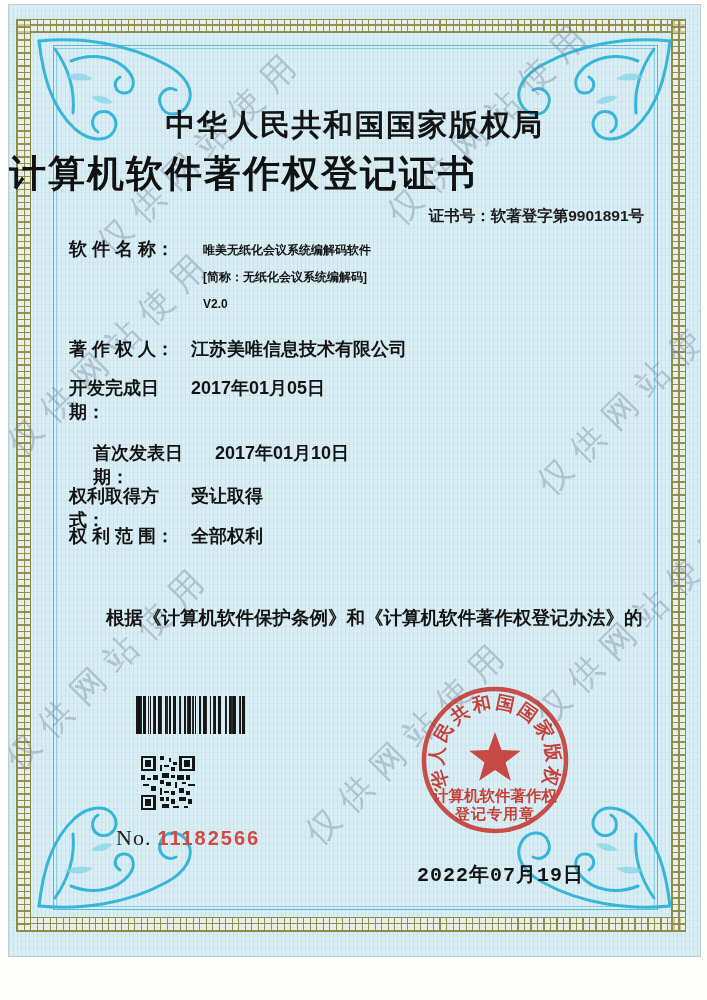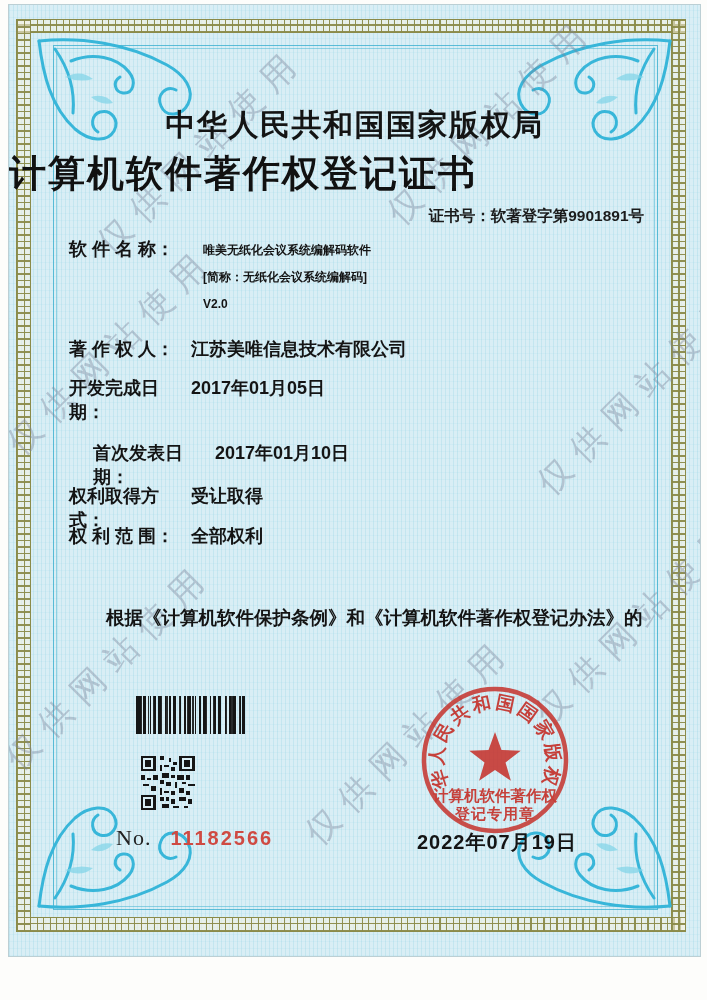--- a/index.html
+++ b/index.html
@@ -81,24 +81,24 @@
       repeating-linear-gradient(90deg,transparent 0 1px,rgba(21,21,21,.9) 1px 3px,transparent 3px 9px,rgba(21,21,21,.9) 9px 10px,transparent 10px 13px);
   }
   .qr{position:absolute;left:130px;top:751px;width:57px;height:54px;}
   
   .serial{position:absolute;left:107px;top:820px;}
   .serial .no-lbl{
     font-family:"Liberation Serif","DejaVu Serif",serif;
     font-size:22px;color:#232323;letter-spacing:1px;margin-top:15px;
   }
   .serial .no-val{
-    font-size:20px;font-weight:700;color:#cf4a42;letter-spacing:2px;margin-left:19px;
+    font-size:20px;font-weight:700;color:#cf4a42;letter-spacing:2px;margin-left:6px;
   }
   .issue-date{
-    position:absolute;left:408px;top:824px;font-size:20px;font-weight:700;color:#141414;letter-spacing:1px;
+    position:absolute;left:408px;top:856px;font-size:20px;font-weight:700;color:#141414;letter-spacing:1px;font-family:Liberation Mono, monospace;
   }
   .seal{position:absolute;left:386px;top:655px;width:200px;height:200px;opacity:.92;}
   .seal text{font-family:"Liberation Sans","DejaVu Sans",sans-serif;}
 </style>
 </head>
 <body>
 
 <div class="cert">
 
   <div class="gk gk-top"></div>

